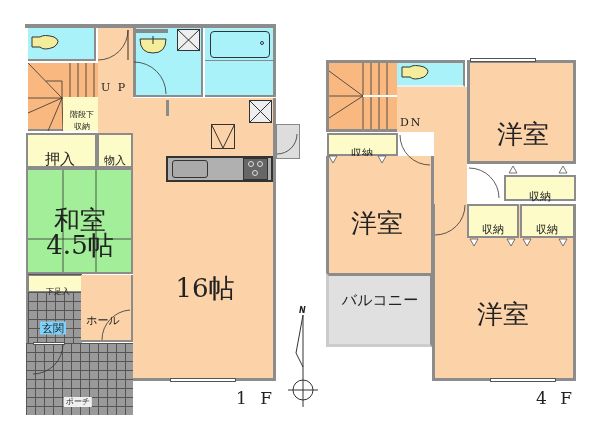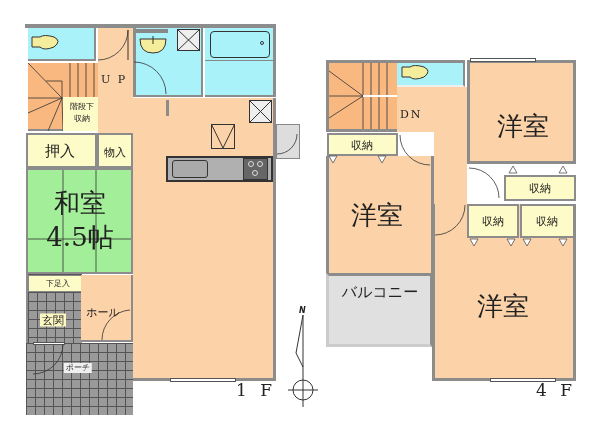--- a/index.html
+++ b/index.html
@@ -6,21 +6,21 @@
   body{width:600px;height:441px;position:relative;overflow:hidden;font-family:"DejaVu Serif",serif;}
   .abs{position:absolute;box-sizing:border-box;}
   .wall{background:#8c8c8c;}
   .room{position:absolute;box-sizing:border-box;}
   .wood{background:#fcd2a8;}
   .water{background:#aaf2fa;}
   .closet{background:#fdfbc8;border:2px solid #8c8c8c;}
   .tatami{background:#a3ee98;}
   .tile{background-color:#9a9a9a;background-image:linear-gradient(#555 1px,transparent 1px),linear-gradient(90deg,#555 1px,transparent 1px);background-size:9px 9px;}
   .balcony{background:#e0e0e0;}
-  .lbl{position:absolute;color:#222;white-space:nowrap;line-height:1;}
+  .lbl{position:absolute;color:#222;white-space:nowrap;line-height:1;margin-top:8px;}
   .big{font-size:26px;}
   .mid{font-size:15px;}
   .sm{font-size:11px;}
   .xs{font-size:8px;}
   .center{transform:translate(-50%,-50%);text-align:center;}
   .labelbox{background:#fff;padding:1px 2px;}
   .floorlbl{font-size:17px;color:#222;}
   svg{position:absolute;overflow:visible;}
 </style>
 </head>
@@ -103,54 +103,55 @@
         <circle cx="17" cy="6" r="2.5"></circle>
         <circle cx="12" cy="15" r="2.5"></circle>
       </g>
   </svg>
 
   <div class="abs" style="left:276px;top:124px;width:24px;height:35px;background:#ddd;border:1px solid #888;"></div>
   <svg style="left:277px;top:130px;" width="22" height="25">
       <path d="M0 24 A20 20 0 0 0 20 4" stroke="#333" stroke-width="0.8" fill="none"></path>
     </svg>
 
+  <div class="lbl big center" style="left:205px;top:280px;">16帖</div>
 
   <div class="room closet" style="left:26px;top:133px;width:71px;height:35px;"></div>
   <div class="lbl mid center" style="left:60px;top:151px;">押入</div>
   <div class="room closet" style="left:97px;top:133px;width:36px;height:35px;"></div>
   <div class="lbl sm center" style="left:115px;top:152px;">物入</div>
 
   <div class="room tatami" style="left:26px;top:168px;width:107px;height:106px;border:2px solid #8c8c8c;"></div>
   <svg style="left:28px;top:170px;" width="103" height="102">
     <g stroke="#333" stroke-width="0.8">
         <line x1="35" y1="0" x2="35" y2="102"></line>
         <line x1="68" y1="0" x2="68" y2="102"></line>
         <line x1="0" y1="69" x2="103" y2="69"></line>
       </g>
   </svg>
-  <div class="lbl big center" style="left:80px;top:204px;font-family:Liberation Serif, serif;">和室</div>
+  <div class="lbl big center" style="left:80px;top:212px;">和室</div>
   <div class="lbl big center" style="left:80px;top:237px;text-align:center;">4.5帖</div>
 
   <div class="room tile" style="left:26px;top:274px;width:56px;height:104px;border-left:2px solid #8c8c8c;"></div>
   <div class="room closet" style="left:28px;top:275px;width:61px;height:17px;border:1px solid #888;"></div>
   <div class="lbl xs center" style="left:58px;top:284px;">下足入</div>
-  <div class="lbl sm center labelbox" style="left:53px;top:320px;background:#fef9c3;">玄関</div>
+  <div class="lbl sm center labelbox" style="left:53px;top:320px;background:#7dd3fc;">玄関</div>
 
   <div class="room wood" style="left:81px;top:275px;width:52px;height:67px;border-right:2px solid #8c8c8c;border-bottom:2px solid #8c8c8c;"></div>
   <div class="lbl sm center" style="left:103px;top:312px;">ホール</div>
   <svg style="left:100px;top:307px;" width="32" height="34">
     <path d="M2 33 A30 30 0 0 1 30 3" stroke="#333" stroke-width="0.8" fill="none"></path>
   </svg>
 
   <div class="room tile" style="left:26px;top:343px;width:107px;height:72px;"></div>
   <div class="abs" style="left:33px;top:342px;width:32px;height:3px;background:#fff;border:1px solid #555;"></div>
   <svg style="left:33px;top:344px;" width="32" height="32">
       <path d="M0 30 A30 30 0 0 0 30 0" stroke="#333" stroke-width="0.8" fill="none"></path>
     </svg>
-  <div class="lbl xs center labelbox" style="left:78px;top:368px;background:#f0f0f0;">ポーチ</div>
+  <div class="lbl xs center labelbox" style="left:78px;top:394px;background:#f0f0f0;">ポーチ</div>
 
   <div class="abs" style="left:170px;top:378px;width:66px;height:4px;background:#fff;border:1px solid #555;"></div>
 
   <div class="lbl floorlbl" style="left:236px;top:382px;letter-spacing:4px;">1 F</div>
 </div>
 
 <svg style="left:288px;top:305px;" width="30" height="105">
   <text x="11" y="8" font-size="8" font-style="italic" font-weight="bold" fill="#222" font-family="DejaVu Sans, sans-serif">N</text>
   <line x1="15" y1="10" x2="15" y2="102" stroke="#333" stroke-width="1"></line>
   <polyline points="15,10 8,48 15,62" fill="none" stroke="#333" stroke-width="1"></polyline>

